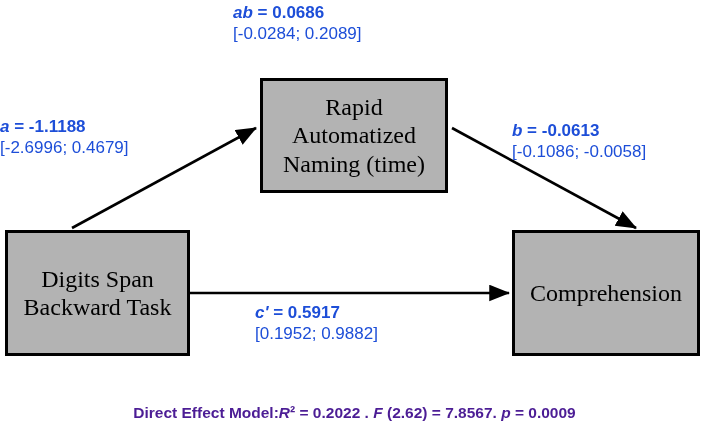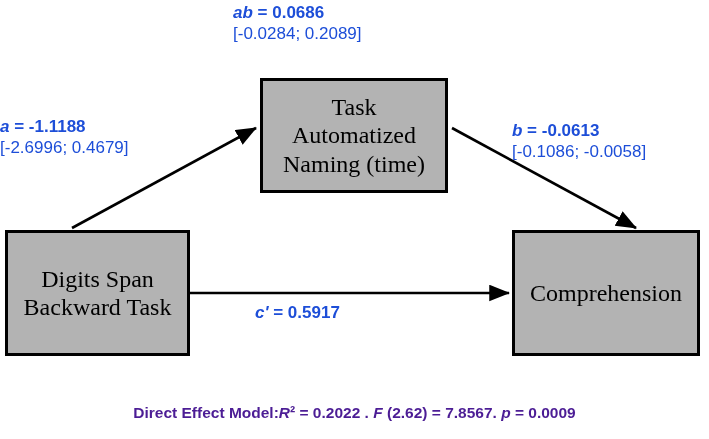--- a/index.html
+++ b/index.html
@@ -136,21 +136,21 @@
     </defs>
 
     <line x1="72" y1="228" x2="256" y2="128" stroke="#000000" stroke-width="2.6" marker-end="url(#arrowhead)"></line>
 
     <line x1="452" y1="128" x2="636" y2="228" stroke="#000000" stroke-width="2.6" marker-end="url(#arrowhead)"></line>
 
     <line x1="190" y1="293" x2="509" y2="293" stroke="#000000" stroke-width="2.6" marker-end="url(#arrowhead)"></line>
   </svg>
 
   <div class="node-box" id="node-mediator" style="background:#b3b3b3;">
-    <span class="node-line">Task</span>
+    <span class="node-line">Rapid</span>
     <span class="node-line">Automatized</span>
     <span class="node-line">Naming (time)</span>
   </div>
 
   <div class="node-box" id="node-predictor" style="background:#b3b3b3;">
     <span class="node-line">Digits Span</span>
     <span class="node-line">Backward Task</span>
   </div>
 
   <div class="node-box" id="node-outcome" style="background:#b3b3b3;">
@@ -167,20 +167,21 @@
     <span class="ci">[-2.6996; 0.4679]</span>
   </div>
 
   <div class="path-label" id="label-b">
     <span class="coef"><i>b</i> = -0.0613</span>
     <span class="ci strong">[-0.1086; -0.0058]</span>
   </div>
 
   <div class="path-label" id="label-cprime">
     <span class="coef"><i>c'</i> = 0.5917</span>
+    <span class="ci strong">[0.1952; 0.9882]</span>
   </div>
 
   <div id="model-caption">
     <span>Direct Effect Model:</span><span><i>R</i>² = 0.2022 .</span>
     <span><i>F</i> (2.62) = 7.8567.</span>
     <span class="pval"><i>p</i> = 0.0009</span>
   </div>
 
 </div>
 

